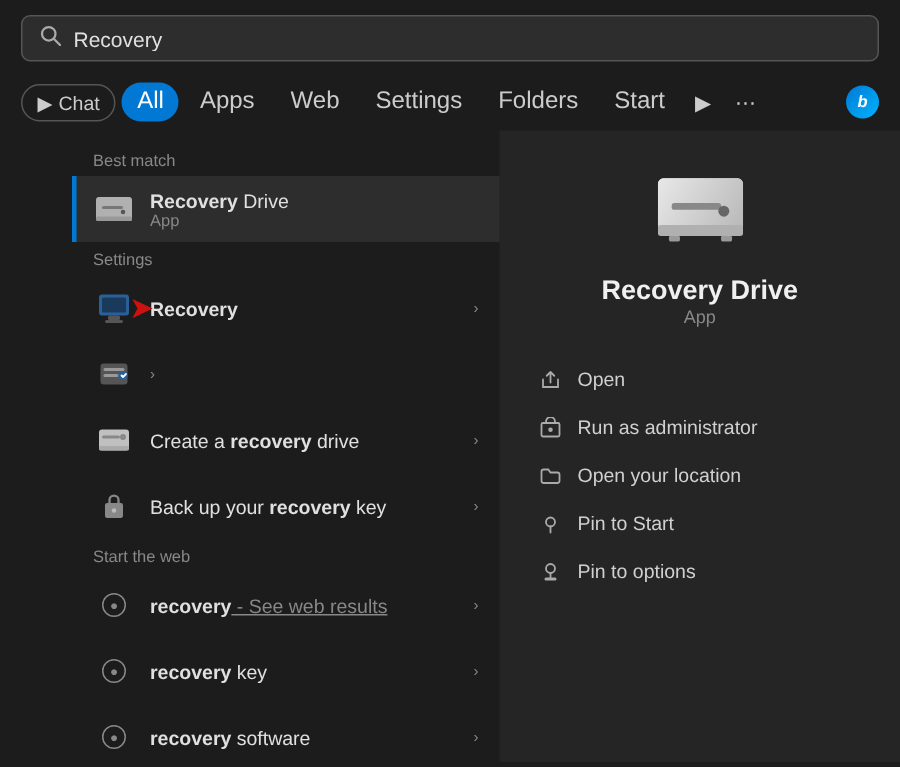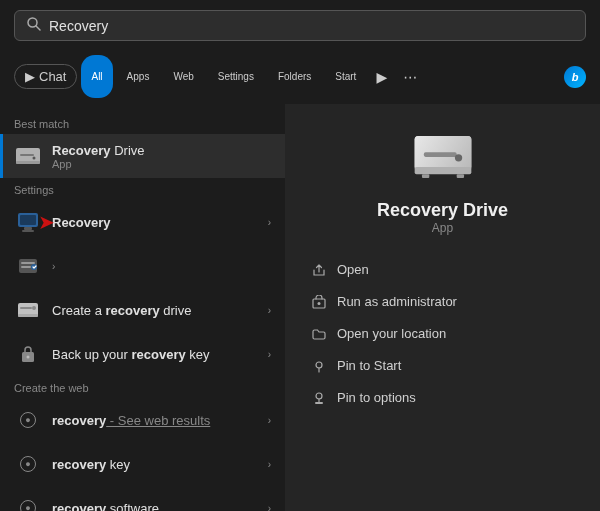--- a/index.html
+++ b/index.html
@@ -46,23 +46,23 @@
 
     .filter-tabs {
       display: flex;
       align-items: center;
       padding: 6px 14px;
       gap: 4px;
       background: #1c1c1c;
     }
 
     .tab-item {
-      padding: 16px 10px;
+      padding: 4px 10px;
       border-radius: 14px;
-      font-size: 10px;
+      font-size: 16px;
       cursor: pointer;
       color: #ccc;
       white-space: nowrap;
       border: none;
       background: transparent;
       text-align: right;
     }
 
     .tab-item.active {
       background: #0078d4;
@@ -118,20 +118,21 @@
     .main-content {
       display: flex;
       height: calc(511px - 90px);
     }
 
     .left-panel {
       width: 285px;
       overflow-y: auto;
       padding: 8px 0;
       flex-shrink: 0;
+      margin-left: 48px;
     }
 
     .section-label {
       font-size: 11px;
       color: #888;
       padding: 6px 14px 4px;
       font-weight: 500;
     }
 
     .result-item {
@@ -376,21 +377,21 @@
         </svg>
       </div>
       <div class="result-text">
         <div class="result-title">
           <span>Back up your </span><span class="bold">recovery</span><span> key</span>
         </div>
       </div>
       <span class="result-arrow">›</span>
     </div>
 
-    <div class="section-label">Create the web</div>
+    <div class="section-label">Start the web</div>
 
     <div class="result-item">
       <div class="result-icon">
         <div class="web-item-icon">●</div>
       </div>
       <div class="result-text">
         <div class="result-title">
           <span class="bold">recovery</span><span style="color:#888;text-decoration:underline;"> - See web results</span>
         </div>
       </div>

